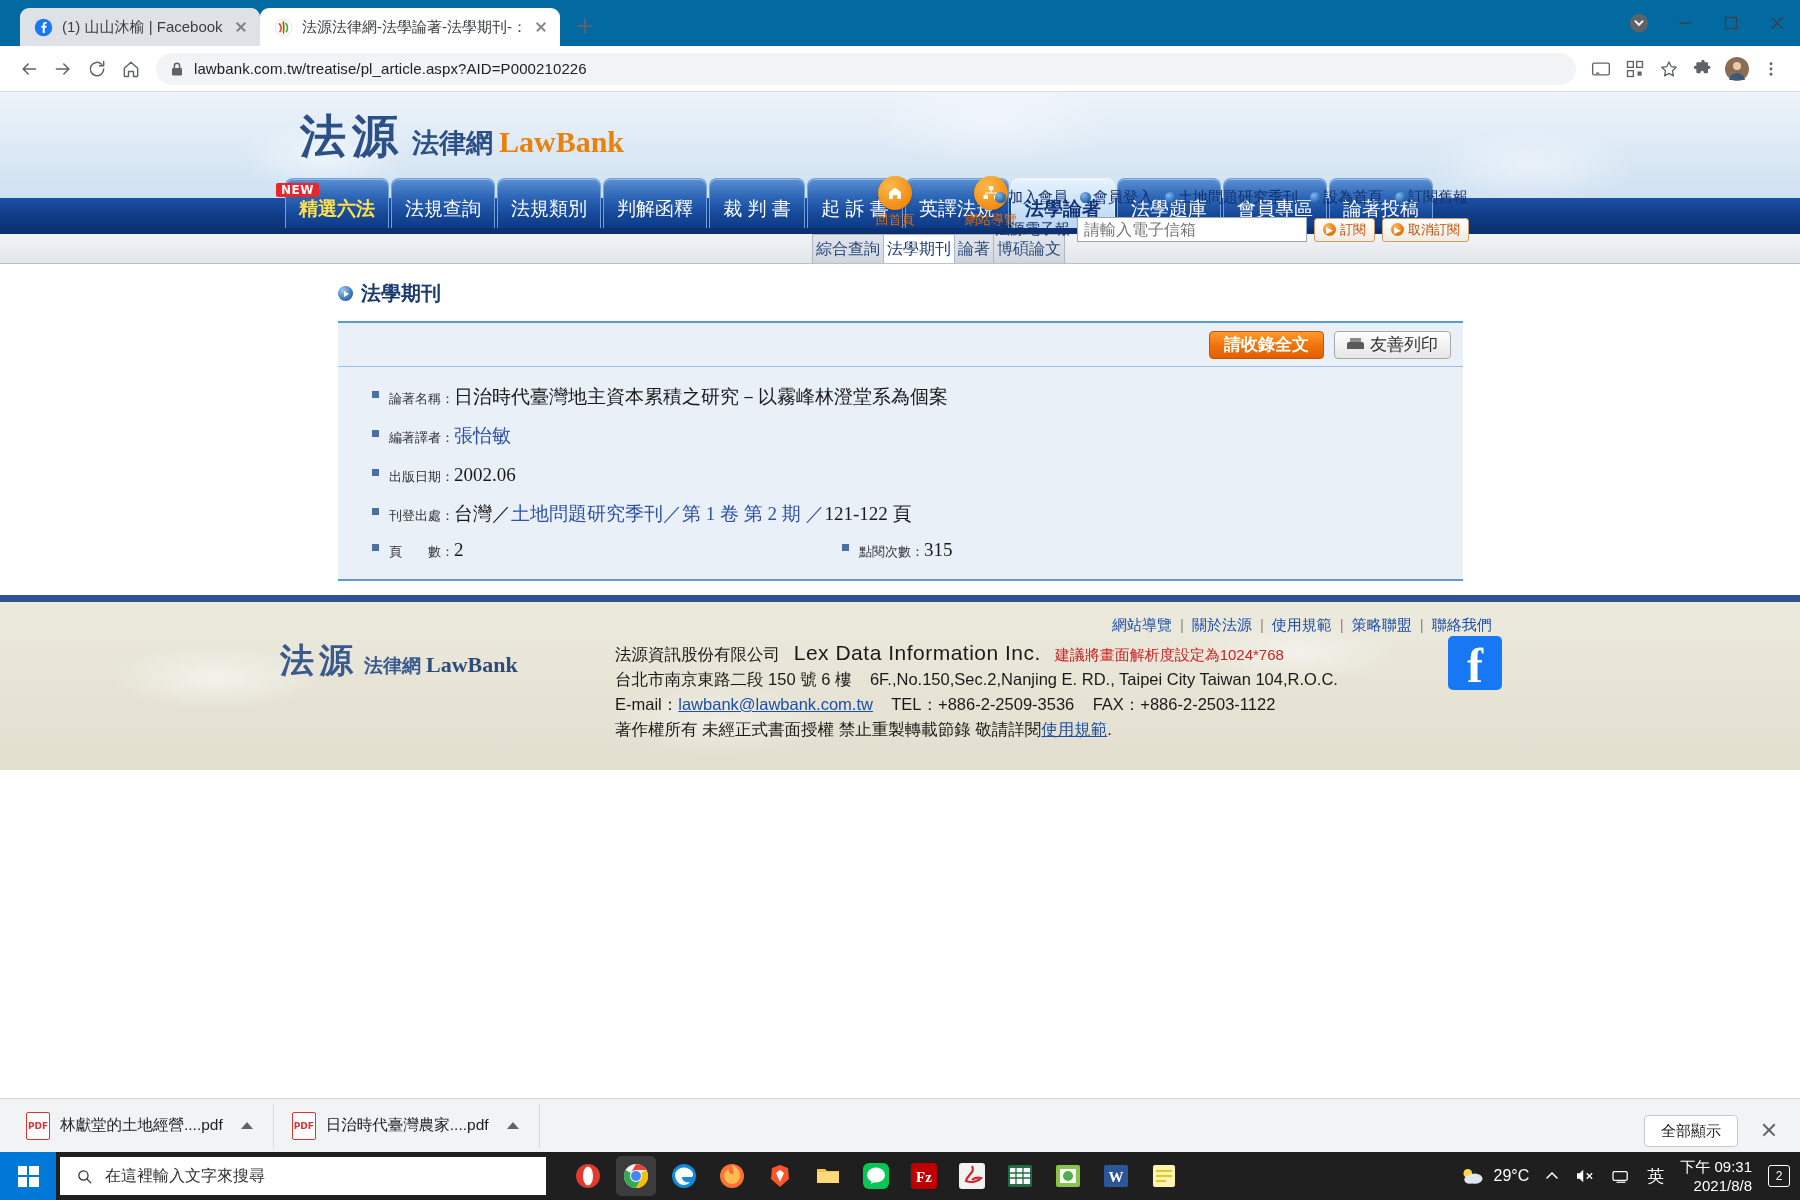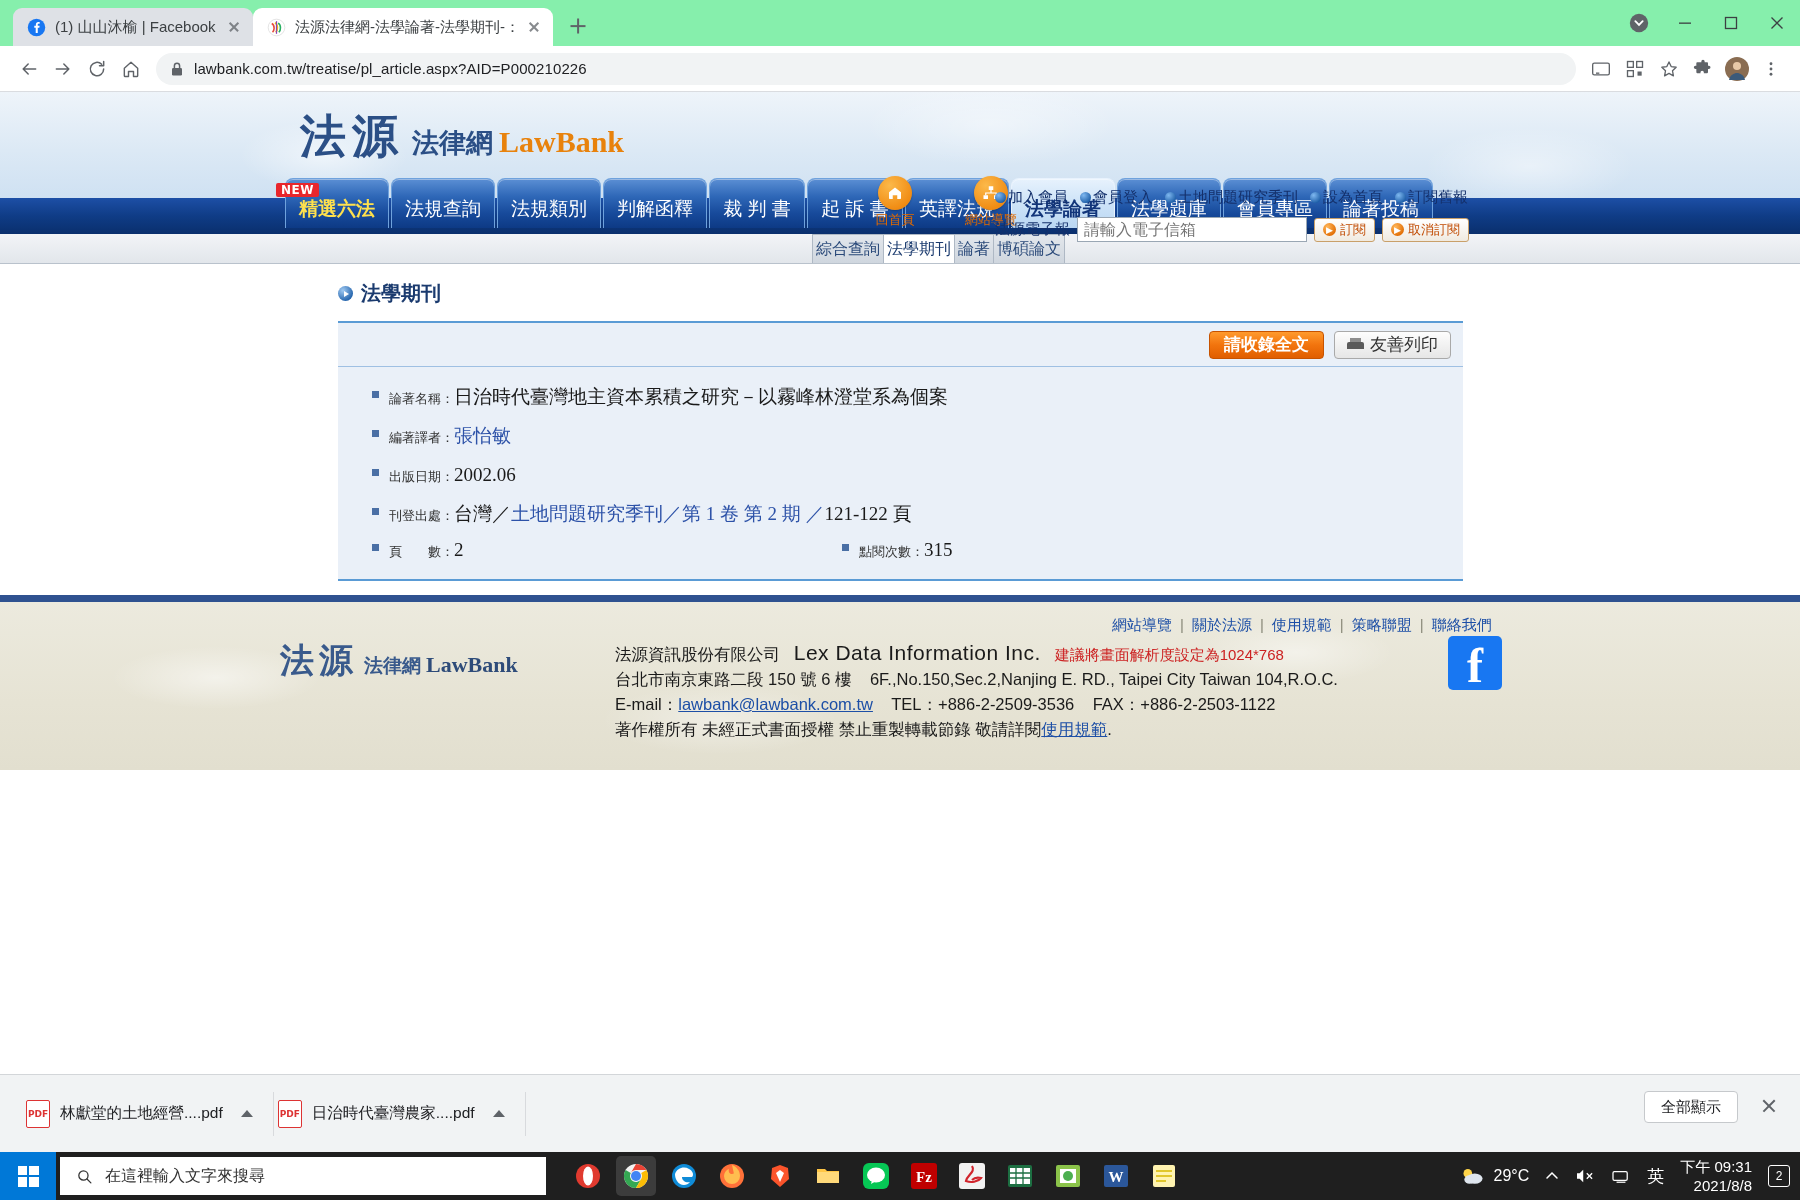--- a/index.html
+++ b/index.html
@@ -6,22 +6,22 @@
   html, body {
     width: 1800px; height: 1200px;
     font-family: "Liberation Sans", "DejaVu Sans", sans-serif;
     background: #ffffff;
     overflow: hidden;
   }
 
   
   .browser { width: 1800px; height: 1200px; position: relative; background:#fff; }
   .tabstrip {
-    height: 46px; background: #86efac; display: flex; align-items: flex-end;
-    padding-left: 13px; position: relative;
+    height: 46px; background: #0369a1; display: flex; align-items: flex-end;
+    padding-left: 20px; position: relative;
   }
   .tab {
     height: 38px; display: flex; align-items: center; gap: 9px;
     padding: 0 10px 0 14px; border-radius: 9px 9px 0 0;
     font-size: 15px; color: #3c4043; max-width: 300px; min-width: 240px;
     position: relative;
   }
   .tab.inactive { background: #dee1e6; }
   .tab.active { background: #ffffff; }
   .tab-favicon { width: 19px; height: 19px; flex: 0 0 19px; display:block; }
@@ -246,23 +246,23 @@
   .f-body .big { font-size: 21px; font-family:"Liberation Sans",sans-serif; letter-spacing:.5px; }
   .f-red { color:#cc2222; font-size:15px; }
   .f-blue { color:#1d4fa6; }
   .fb-icon { position:absolute; left: 1448px; top: 34px; width: 54px; height: 54px;
              background:#1877f2; border-radius: 5px; display:flex;align-items:center;justify-content:center; }
   .fb-icon span { color:#fff; font-family:"Liberation Serif",serif; font-size:48px; font-weight:700;
                   line-height: 54px; margin-top: 6px; }
 
   
   .dlbar {
-    position:absolute; left:0; bottom: 48px; width: 1800px; height: 78px;
+    position:absolute; left:0; bottom: 48px; width: 1800px; height: 54px;
     background:#f1f3f4; border-top: 1px solid #d3d6d9;
-    display:flex; align-items:center; padding-left: 22px; 
+    display:flex; align-items:center; padding-left: 22px; gap: 14px;
   }
   .dlitem {
     height: 44px; display:flex; align-items:center; gap: 10px;
     background:#f1f3f4; padding: 0 6px 0 4px; min-width: 230px;
     border-right: 1px solid #d8dadd;
   }
   .pdf-ico { width: 24px; height: 28px; background:#fff; border:1px solid #d33; border-radius:2px;
              position:relative; flex:0 0 24px; display:flex;align-items:center;justify-content:center; }
   .pdf-ico span { color:#d33; font-size:9px; font-weight:700; font-family:"DejaVu Sans",sans-serif; }
   .dl-name { font-size: 15.5px; color:#202124; white-space:nowrap; }

